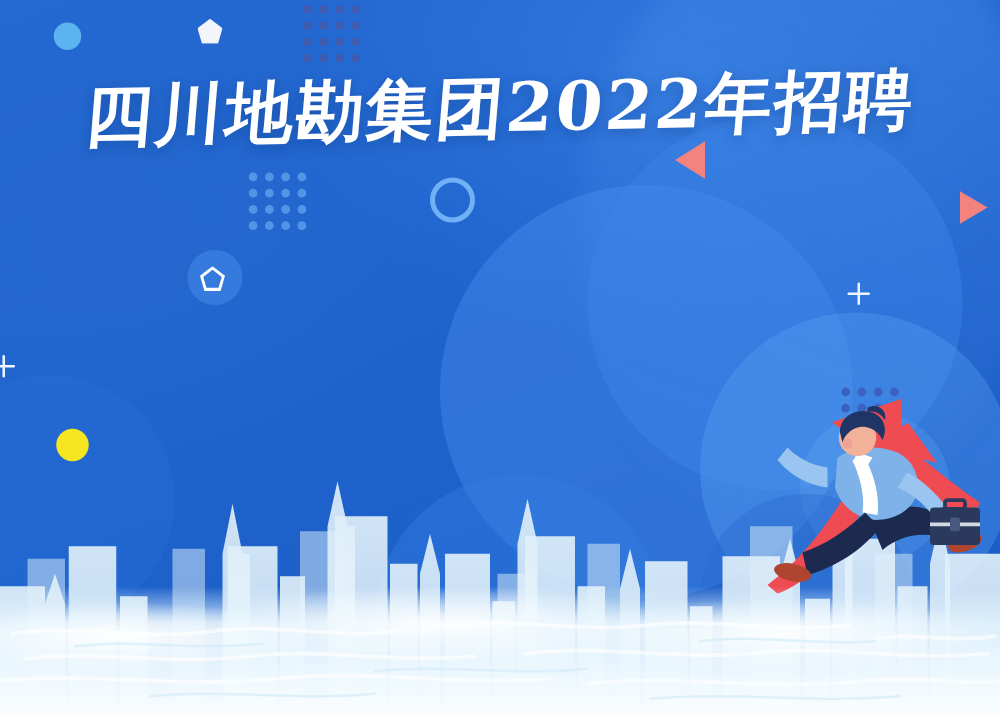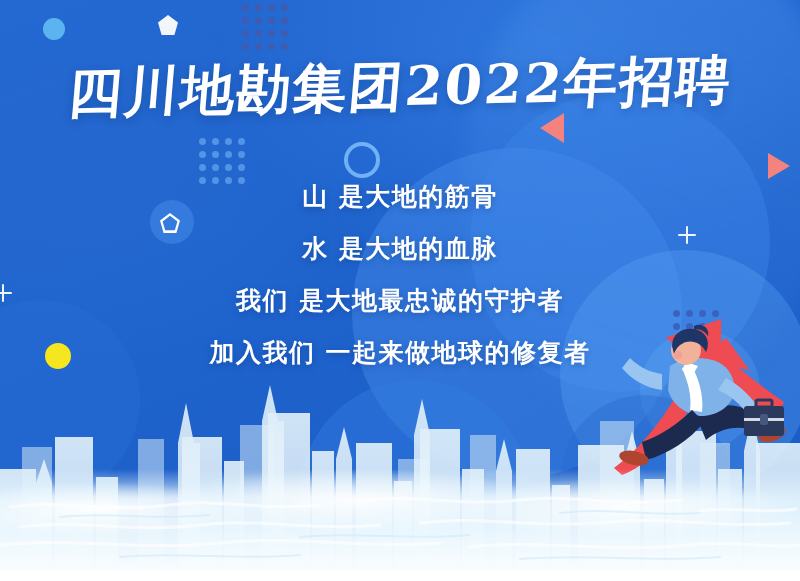--- a/index.html
+++ b/index.html
@@ -412,20 +412,14 @@
         <path d="M520,72 C590,66 650,76 720,70"></path>
       </g>
     </svg>
   </div>
   <div class="bottom-white"></div>
 
   <div class="title-wrap">
     <div class="title">四川地勘集团2022年招聘</div>
   </div>
 
-  <div class="slogan">
-    <div class="line">山 是大地的筋骨</div>
-    <div class="line">水 是大地的血脉</div>
-    <div class="line">我们 是大地最忠诚的守护者</div>
-    <div class="line">加入我们  一起来做地球的修复者</div>
-  </div>
 
 </div>
 
 </body></html>

